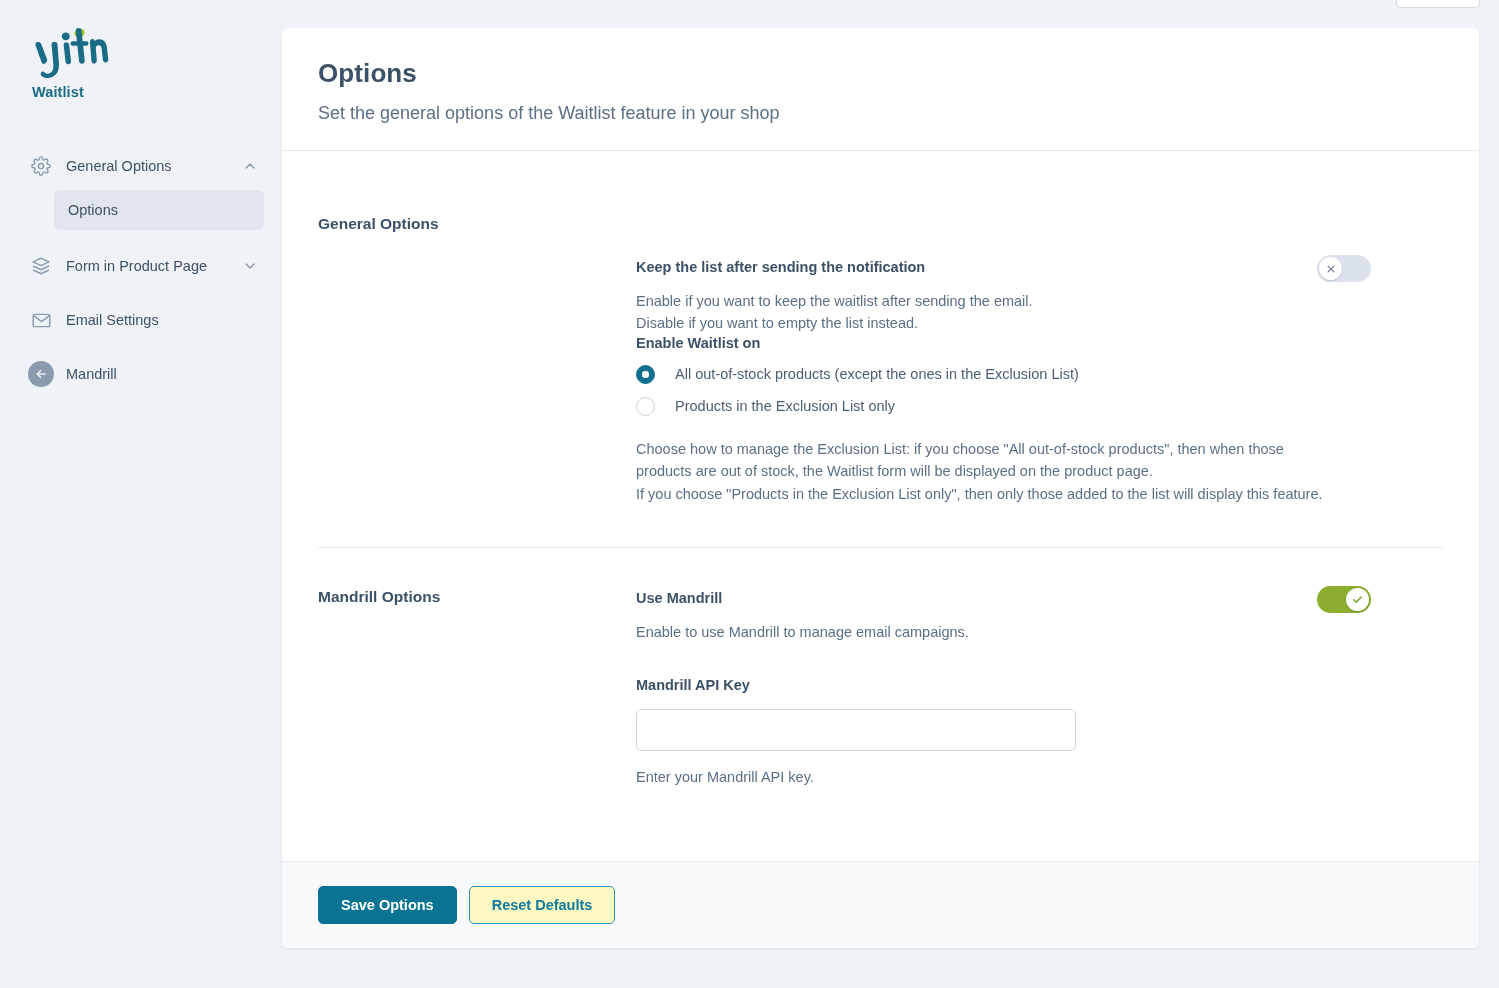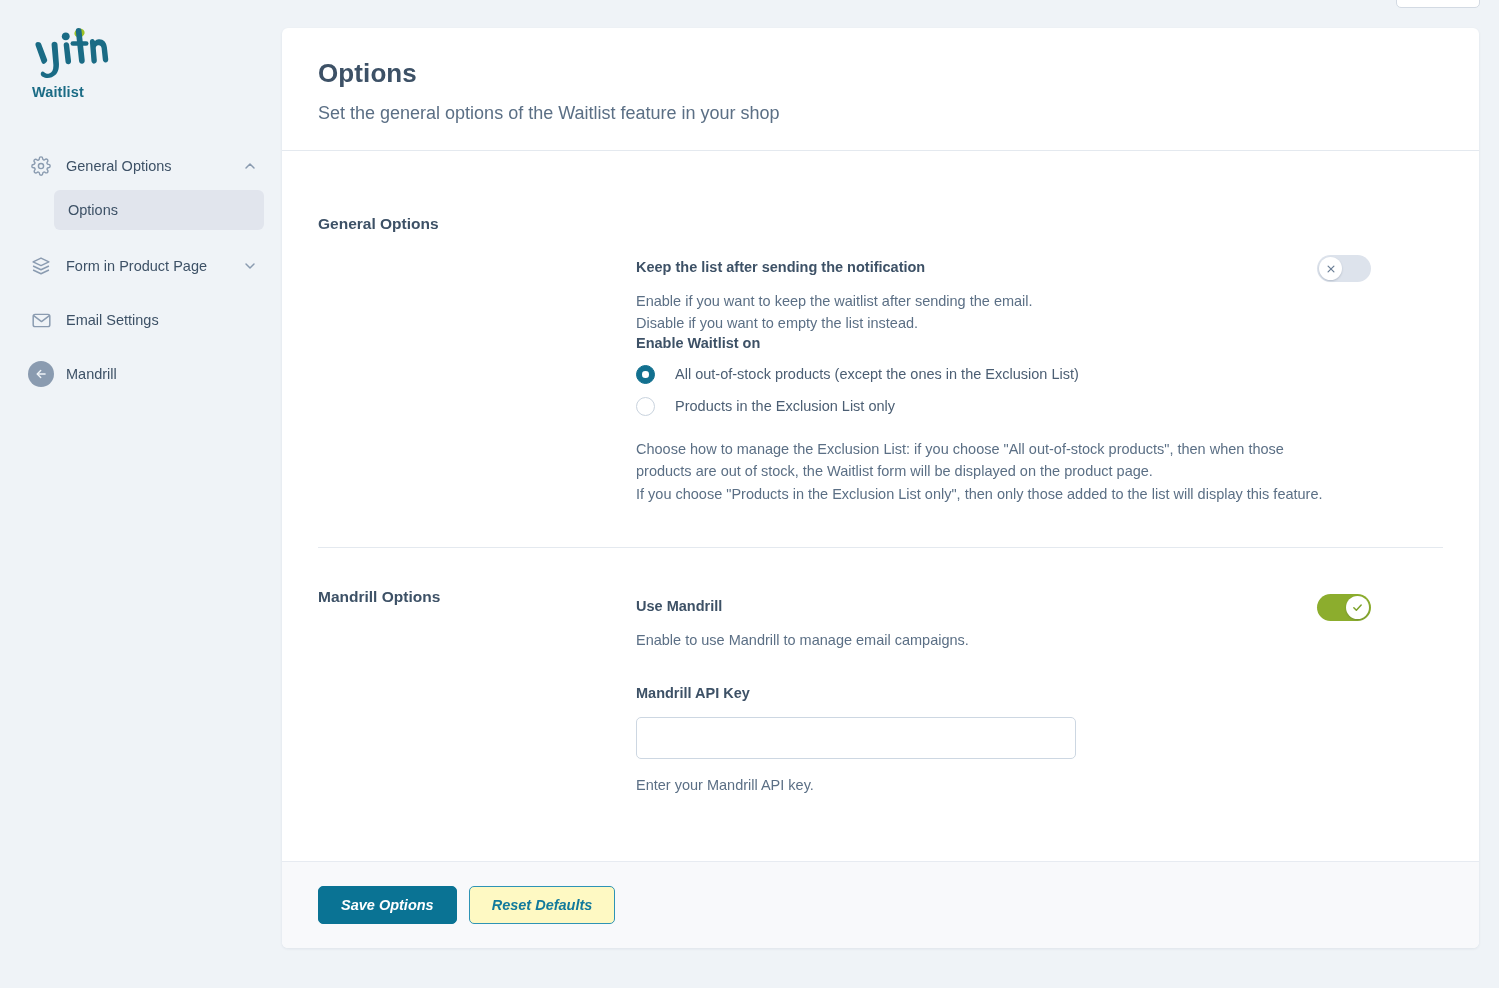--- a/index.html
+++ b/index.html
@@ -305,21 +305,20 @@
   }
   .btn {
     font-family: "Liberation Sans", sans-serif;
     font-size: 14.5px;
     font-weight: bold;
     border-radius: 5px;
     padding: 0 22px;
     height: 38px;
     line-height: 36px;
     cursor: pointer;
-    font-style: italic;
   }
   .btn-primary {
     background: #0a7394;
     border: 1px solid #0a7394;
     color: #ffffff;
   }
   .btn-secondary {
     background: #fef9c3;
     border: 1px solid #2e94b5;
     color: #127a9c;
@@ -463,21 +462,21 @@
 
           </div>
         </div>
 
         <div class="divider"></div>
 
         <div class="section second">
           <div class="section-title">Mandrill Options</div>
           <div class="section-fields">
 
-            <div class="field toggle-field" style="margin-top:12px">
+            <div class="field toggle-field" style="margin-top:4px">
               <div class="field-label tight">Use Mandrill</div>
               <div class="toggle on">
                 <span class="knob">
                   <svg width="11" height="11" viewBox="0 0 24 24" fill="none" stroke="currentColor" stroke-width="3.2" stroke-linecap="round" stroke-linejoin="round">
                     <polyline points="4 12.5 9.5 18 20 6.5"></polyline>
                   </svg>
                 </span>
               </div>
               <div class="helper compact">Enable to use Mandrill to manage email campaigns.</div>
             </div>

